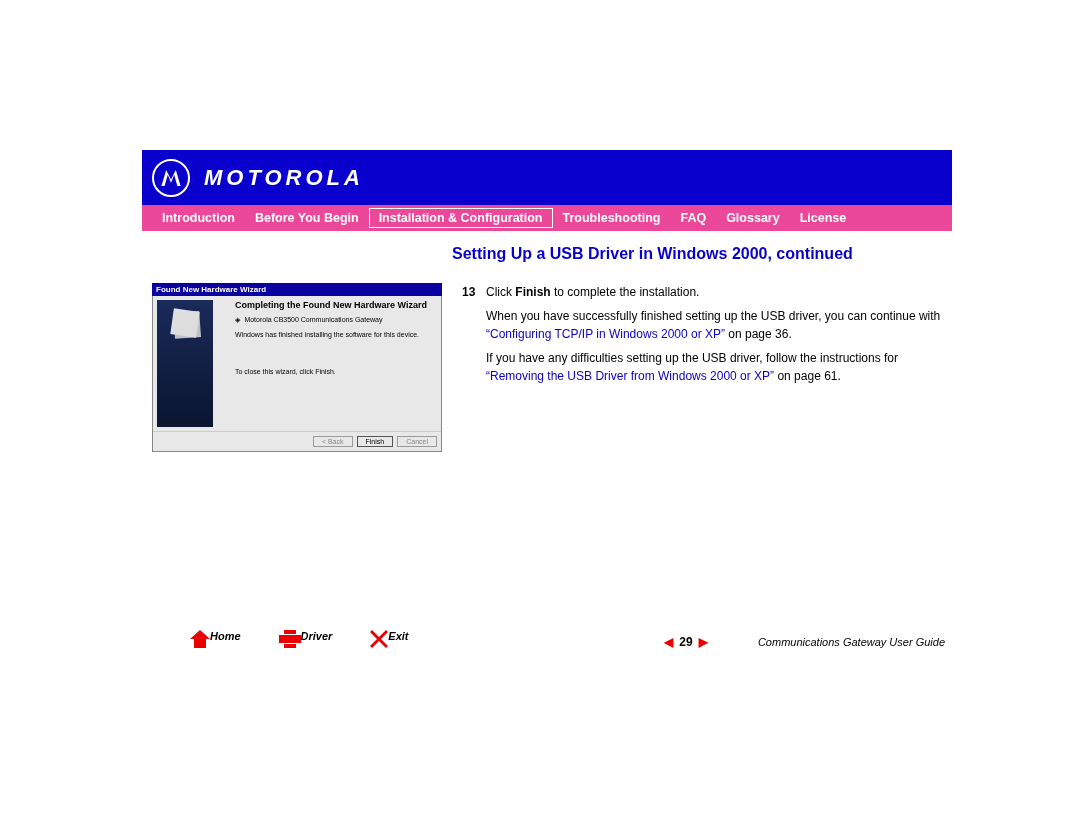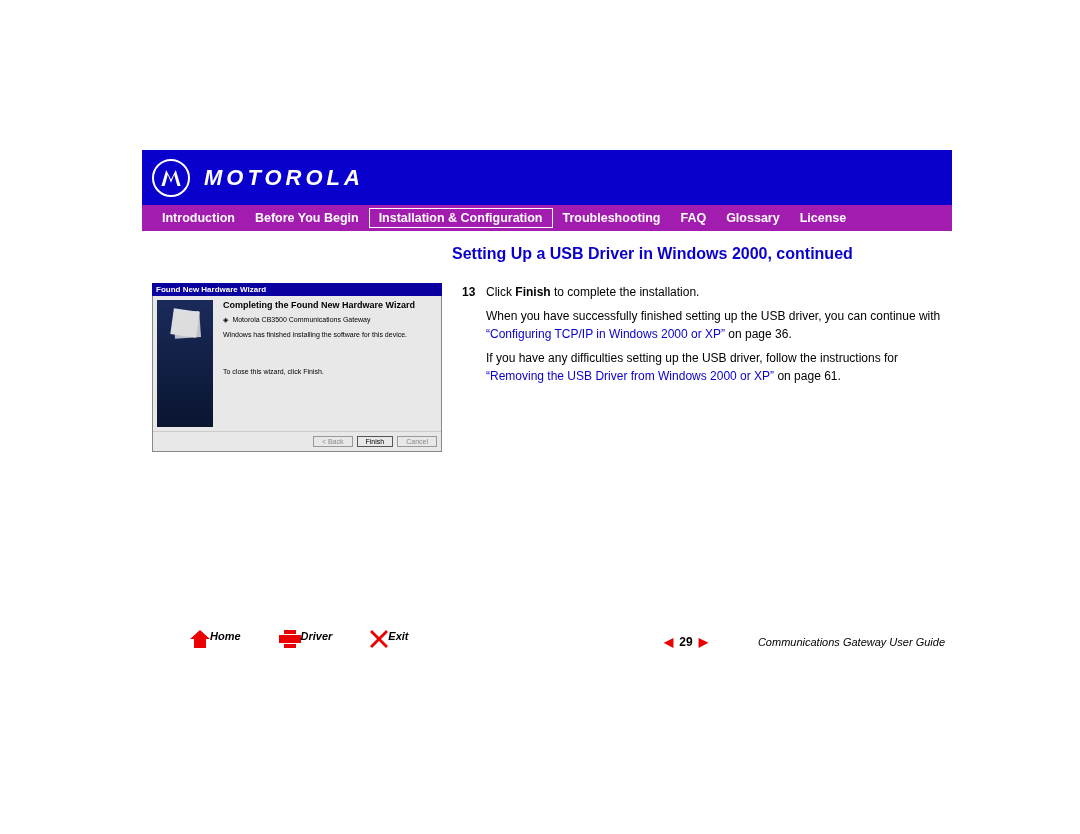--- a/index.html
+++ b/index.html
@@ -39,21 +39,21 @@
     height: 16px;
   }
   .brand {
     color: #fff;
     font-weight: bold;
     font-size: 22px;
     letter-spacing: 4px;
     font-style: italic;
   }
   .nav-bar {
-    background: #a21caf;
+    background: #ec4899;
     height: 26px;
     display: flex;
     align-items: center;
     padding: 0 10px;
     gap: 0;
   }
   .nav-item {
     color: #fff;
     font-weight: bold;
     font-size: 12.5px;
@@ -101,21 +101,21 @@
     border: 1px solid #888;
     border-top: none;
     display: flex;
     flex-direction: column;
     height: 155px;
   }
   .wiz-main {
     display: flex;
     flex: 1;
     padding: 4px;
-    gap: 10px;
+    gap: 22px;
   }
   .wiz-side {
     width: 56px;
     background: linear-gradient(#1a2a5a, #0a1530);
     display: flex;
     align-items: flex-start;
     justify-content: center;
     padding-top: 6px;
   }
   .wiz-text {

